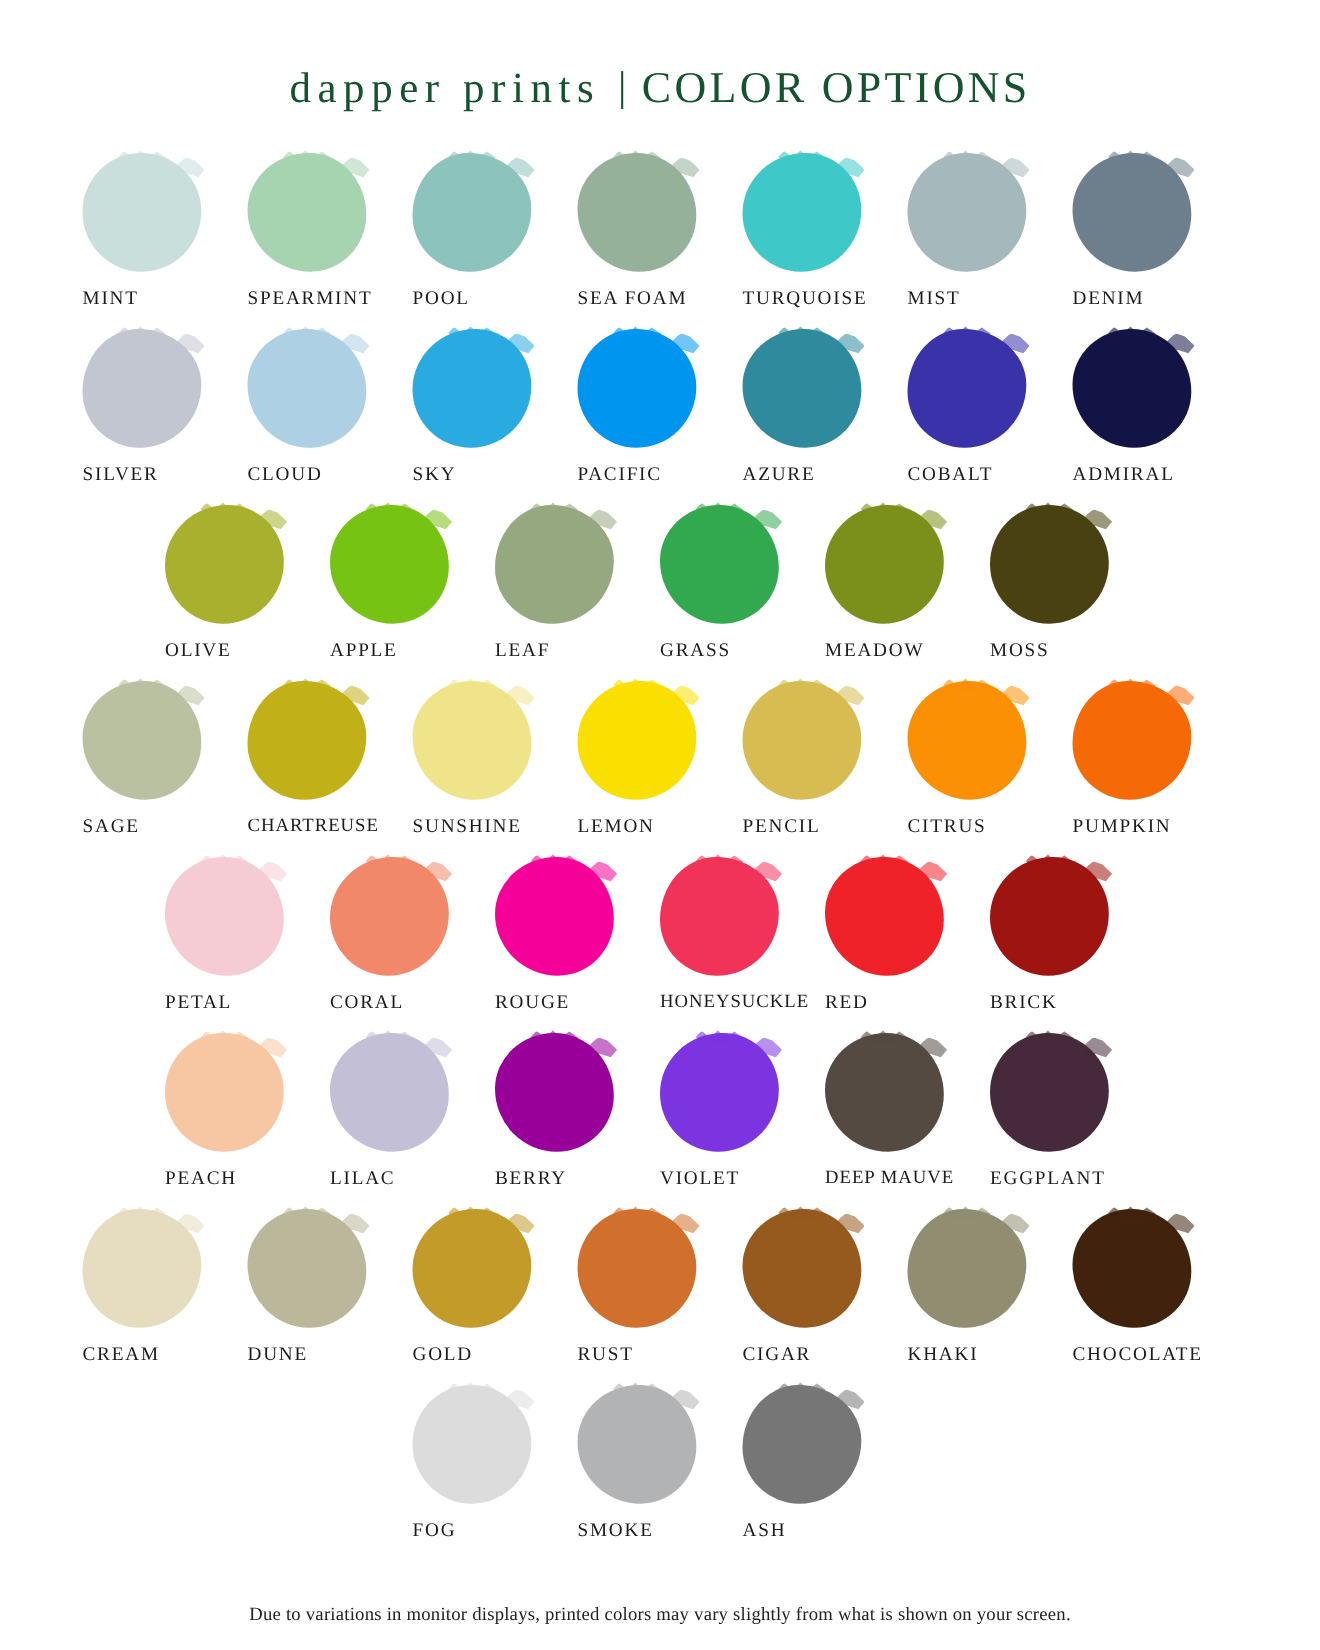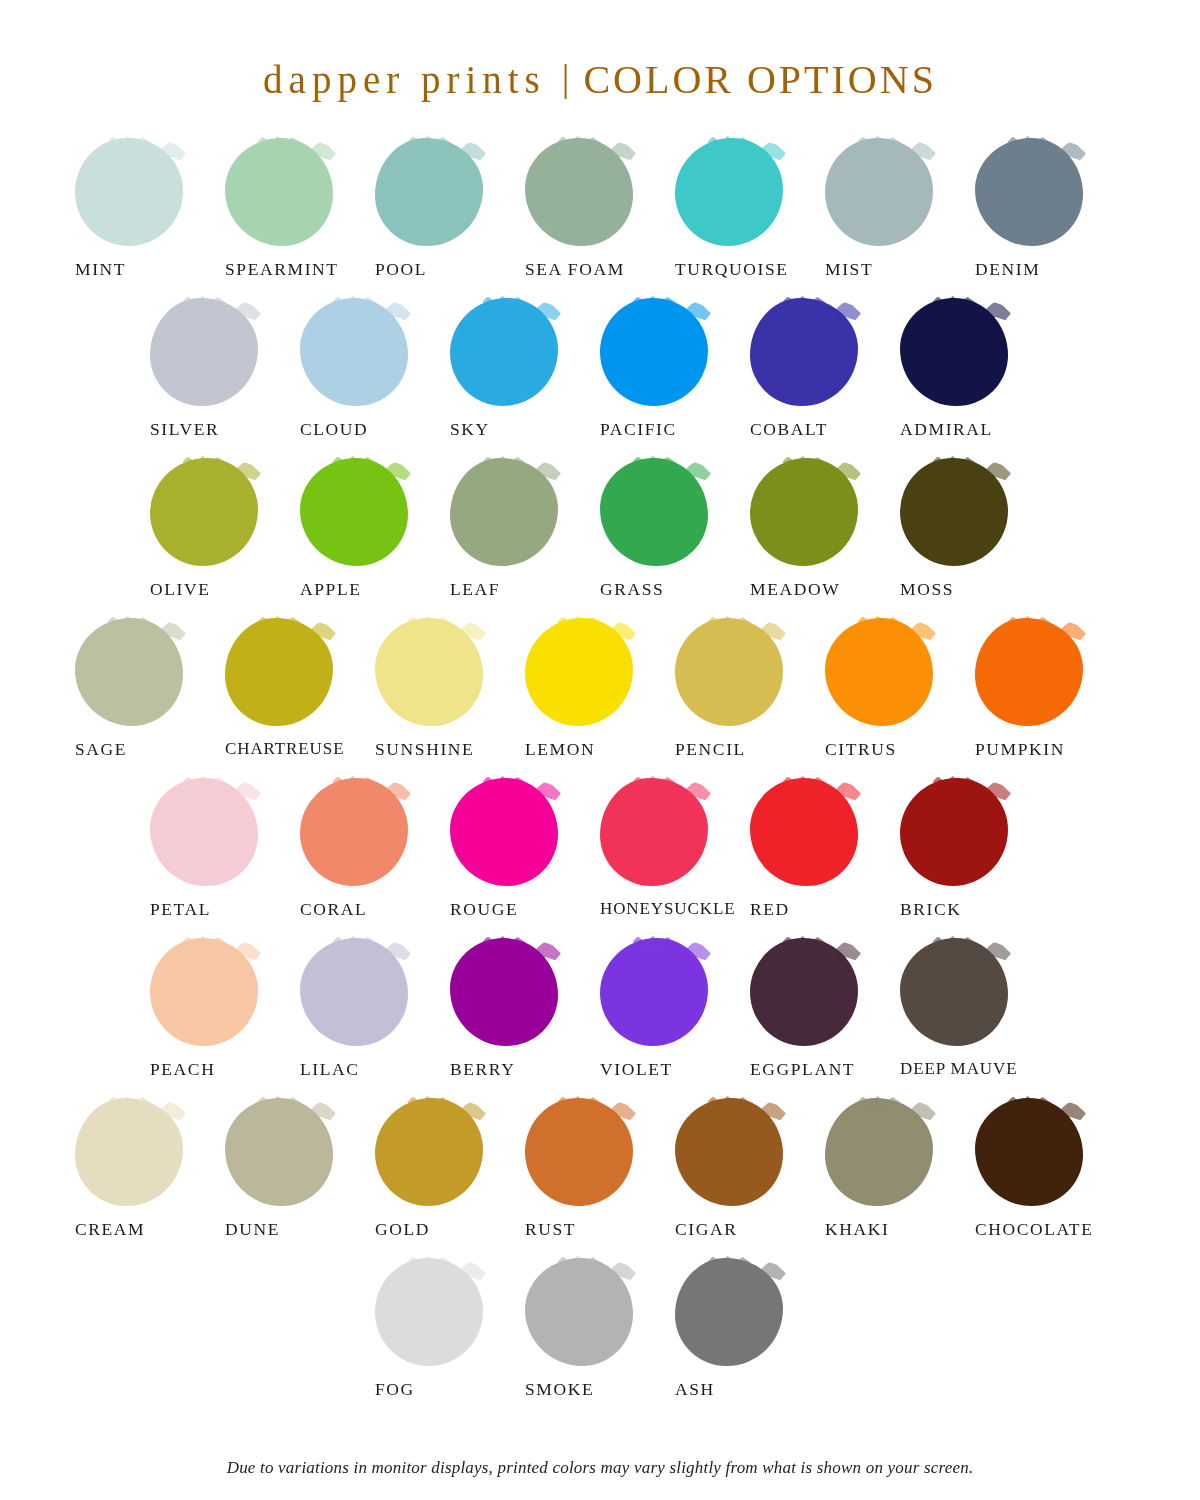--- a/index.html
+++ b/index.html
@@ -27,21 +27,21 @@
   
   .header {
     padding-top: 58px;
     text-align: center;
     white-space: nowrap;
   }
   .title-line {
     display: inline-block;
     font-size: 40px;
     line-height: 1.1;
-    color: #a16207;
+    color: #14532d;
   }
   .title-brand {
     font-family: "Liberation Serif", "DejaVu Serif", serif;
     font-weight: 400;
     letter-spacing: 6px;
     font-size: 39px;
   }
   .title-divider {
     display: inline-block;
     padding: 0 14px 0 16px;
@@ -126,21 +126,20 @@
     font-family: "Liberation Serif", "DejaVu Serif", serif;
   }
   .label.tight { letter-spacing: 0.9px; font-size: 17px; }
 
   
   .footer {
     padding: 6px 40px 22px 40px;
     text-align: center;
   }
   .footer-note {
-    font-style: italic;
     font-size: 17px;
     color: #222222;
     letter-spacing: .2px;
     font-family: "Liberation Serif", "DejaVu Serif", serif;
   }
 </style>
 </head>
 <body>
 
 <div class="page">
@@ -216,20 +215,26 @@
           <div class="label">SKY</div>
         </div>
         <div class="cell">
           <div class="swatch-box">
             <div class="swatch" title="PACIFIC" style="background: rgb(0, 150, 240); border-radius: 49% 51% 50% 50% / 50% 49% 51% 50%;"></div>
           </div>
           <div class="label">PACIFIC</div>
         </div>
         <div class="cell">
           <div class="swatch-box">
+            <div class="swatch" title="AZURE" style="background: rgb(46, 138, 156); border-radius: 52% 48% 47% 53% / 48% 52%;"></div>
+          </div>
+          <div class="label">AZURE</div>
+        </div>
+        <div class="cell">
+          <div class="swatch-box">
             <div class="swatch" title="COBALT" style="background: rgb(58, 50, 168); border-radius: 47% 53% 52% 48% / 53% 47%;"></div>
           </div>
           <div class="label">COBALT</div>
         </div>
         <div class="cell">
           <div class="swatch-box">
             <div class="swatch" title="ADMIRAL" style="background: rgb(19, 20, 70); border-radius: 50% 50% 48% 52% / 47% 53%;"></div>
           </div>
           <div class="label">ADMIRAL</div>
         </div>
@@ -374,29 +379,29 @@
           <div class="label">BERRY</div>
         </div>
         <div class="cell">
           <div class="swatch-box">
             <div class="swatch" title="VIOLET" style="background: rgb(123, 52, 224); border-radius: 53% 47% 51% 49% / 51% 48% 52% 49%;"></div>
           </div>
           <div class="label">VIOLET</div>
         </div>
         <div class="cell">
           <div class="swatch-box">
+            <div class="swatch" title="DEEP MAUVE" style="background: rgb(84, 74, 66); border-radius: 52% 48% 47% 53% / 48% 52%;"></div>
+          </div>
+          <div class="label tight">DEEP MAUVE</div>
+        </div>
+        <div class="cell">
+          <div class="swatch-box">
             <div class="swatch" title="EGGPLANT" style="background: rgb(70, 41, 58); border-radius: 49% 51% 50% 50% / 50% 49% 51% 50%;"></div>
           </div>
           <div class="label">EGGPLANT</div>
-        </div>
-        <div class="cell">
-          <div class="swatch-box">
-            <div class="swatch" title="DEEP MAUVE" style="background: rgb(84, 74, 66); border-radius: 52% 48% 47% 53% / 48% 52%;"></div>
-          </div>
-          <div class="label tight">DEEP MAUVE</div>
         </div>
       </div>
       <div class="row">
         <div class="cell">
           <div class="swatch-box">
             <div class="swatch" title="CREAM" style="background: rgb(230, 220, 192); border-radius: 47% 53% 52% 48% / 53% 47%;"></div>
           </div>
           <div class="label">CREAM</div>
         </div>
         <div class="cell">

